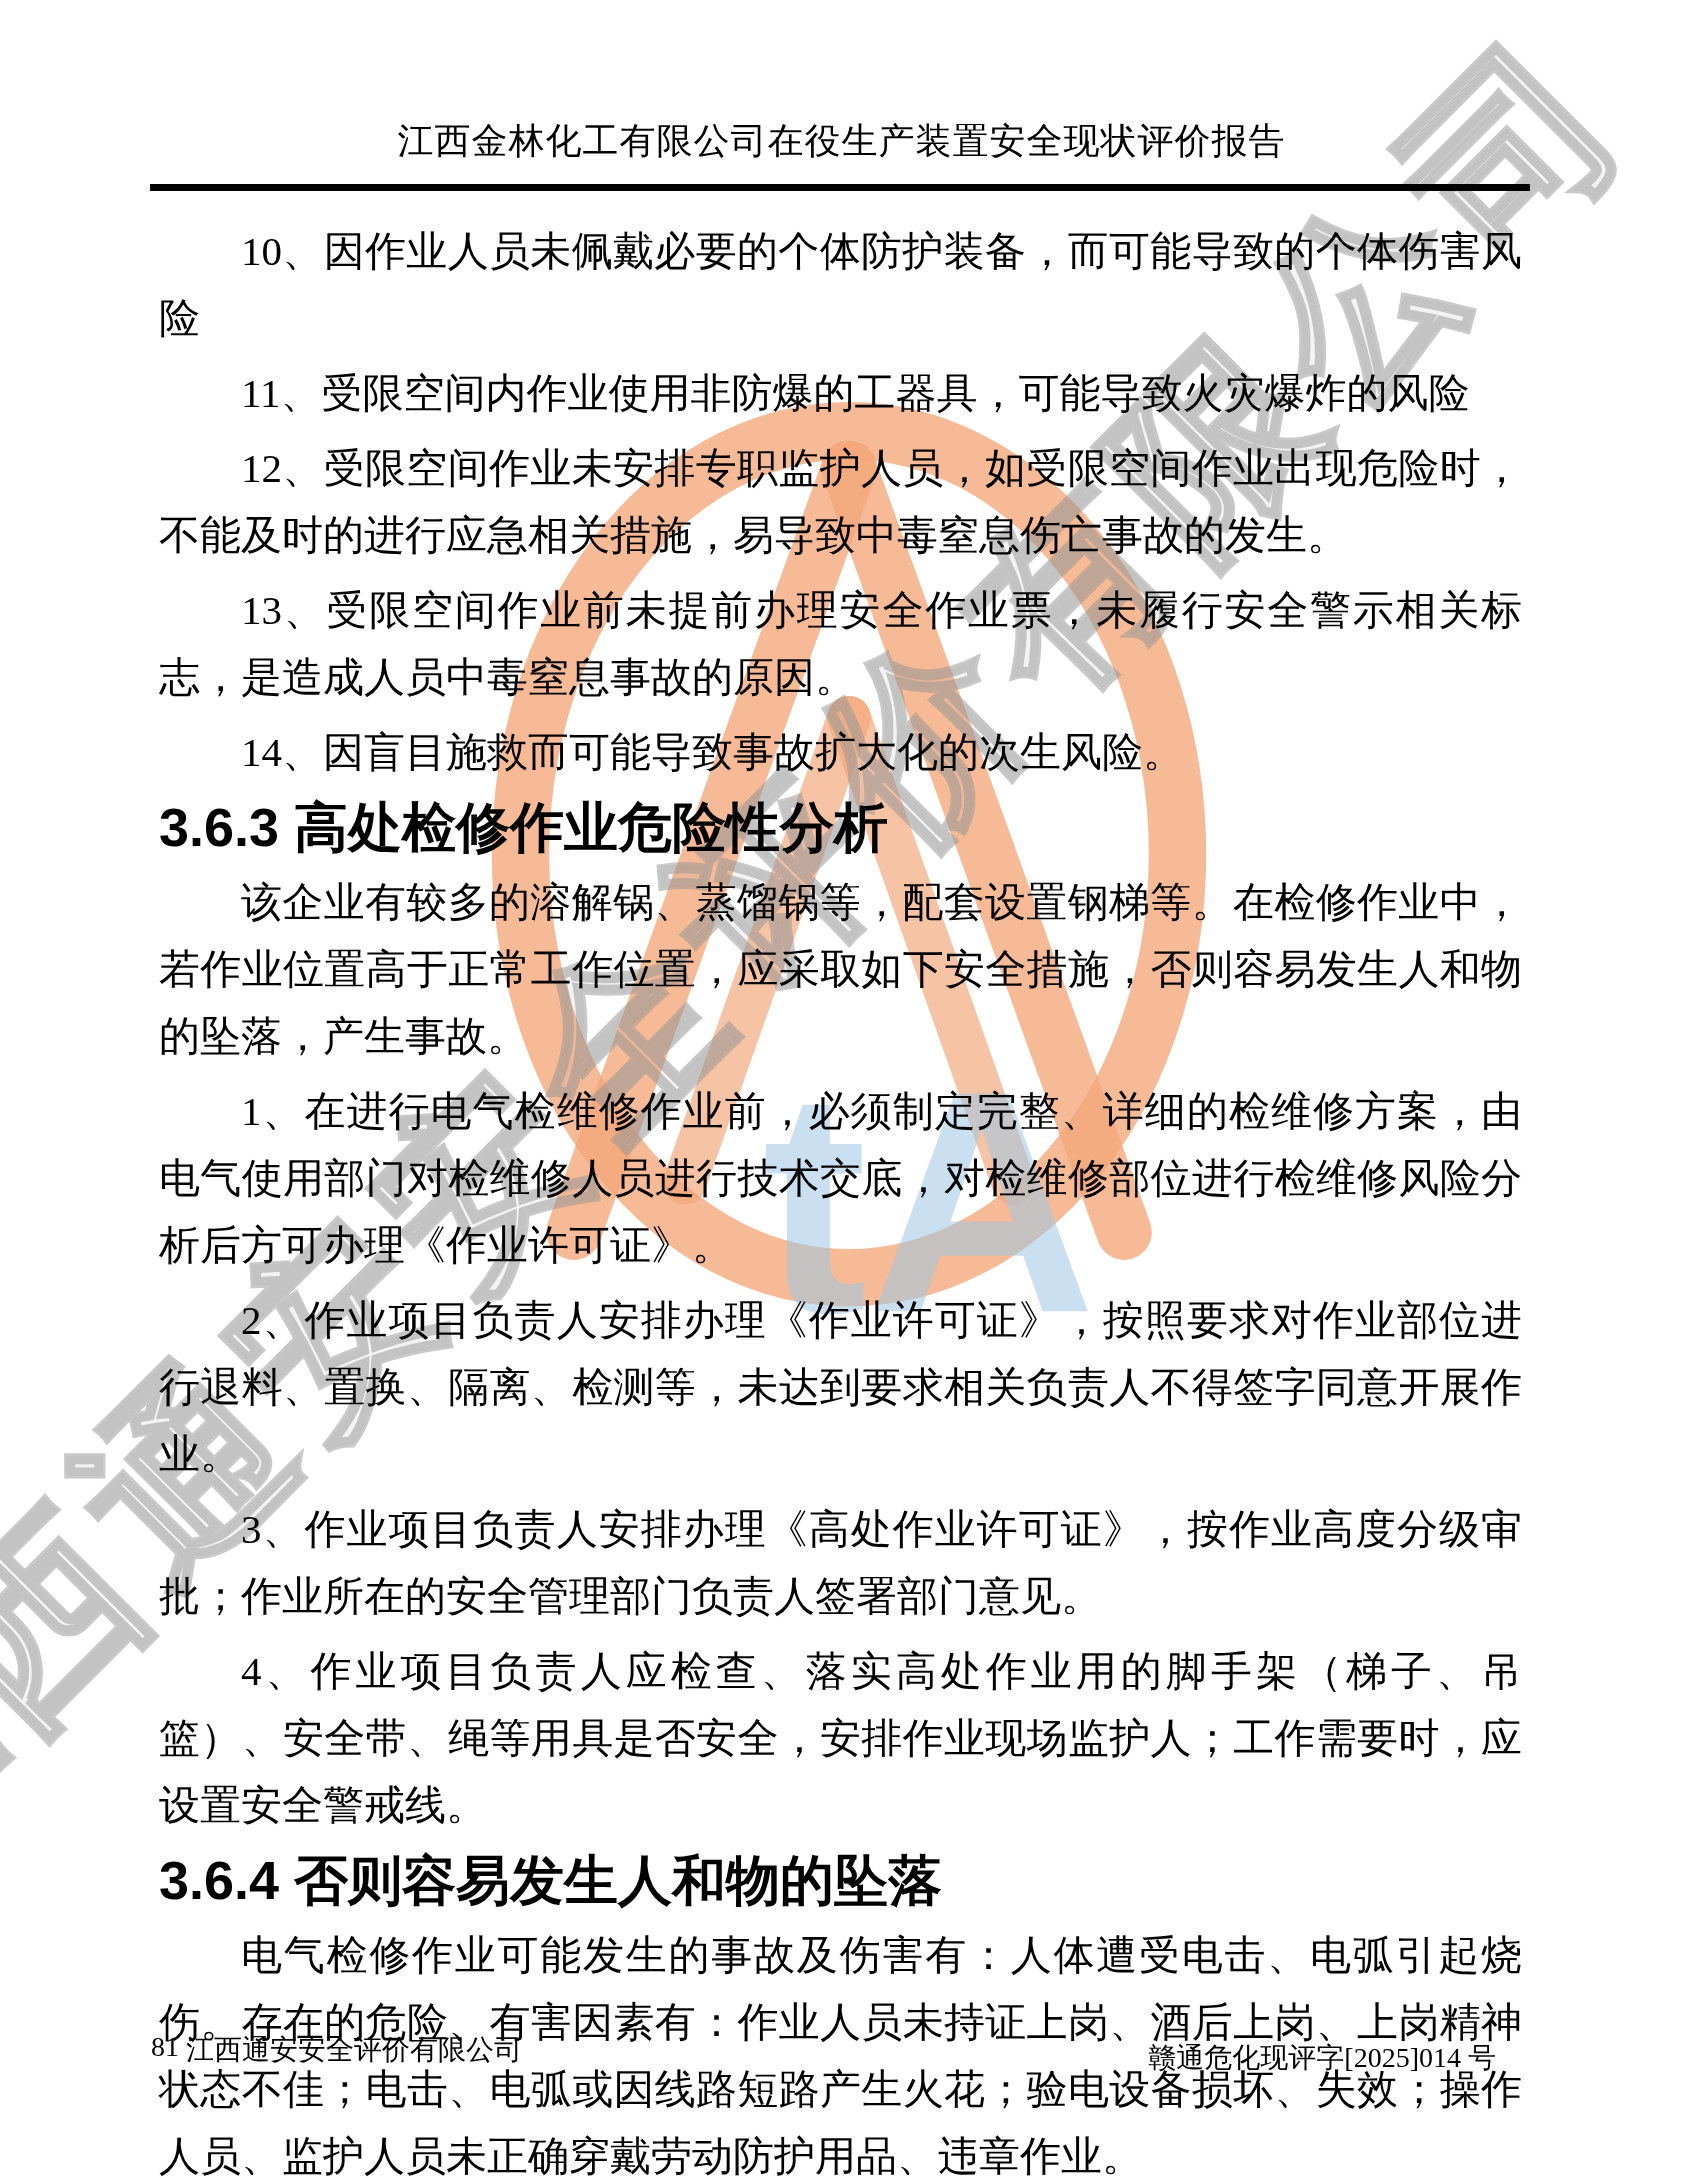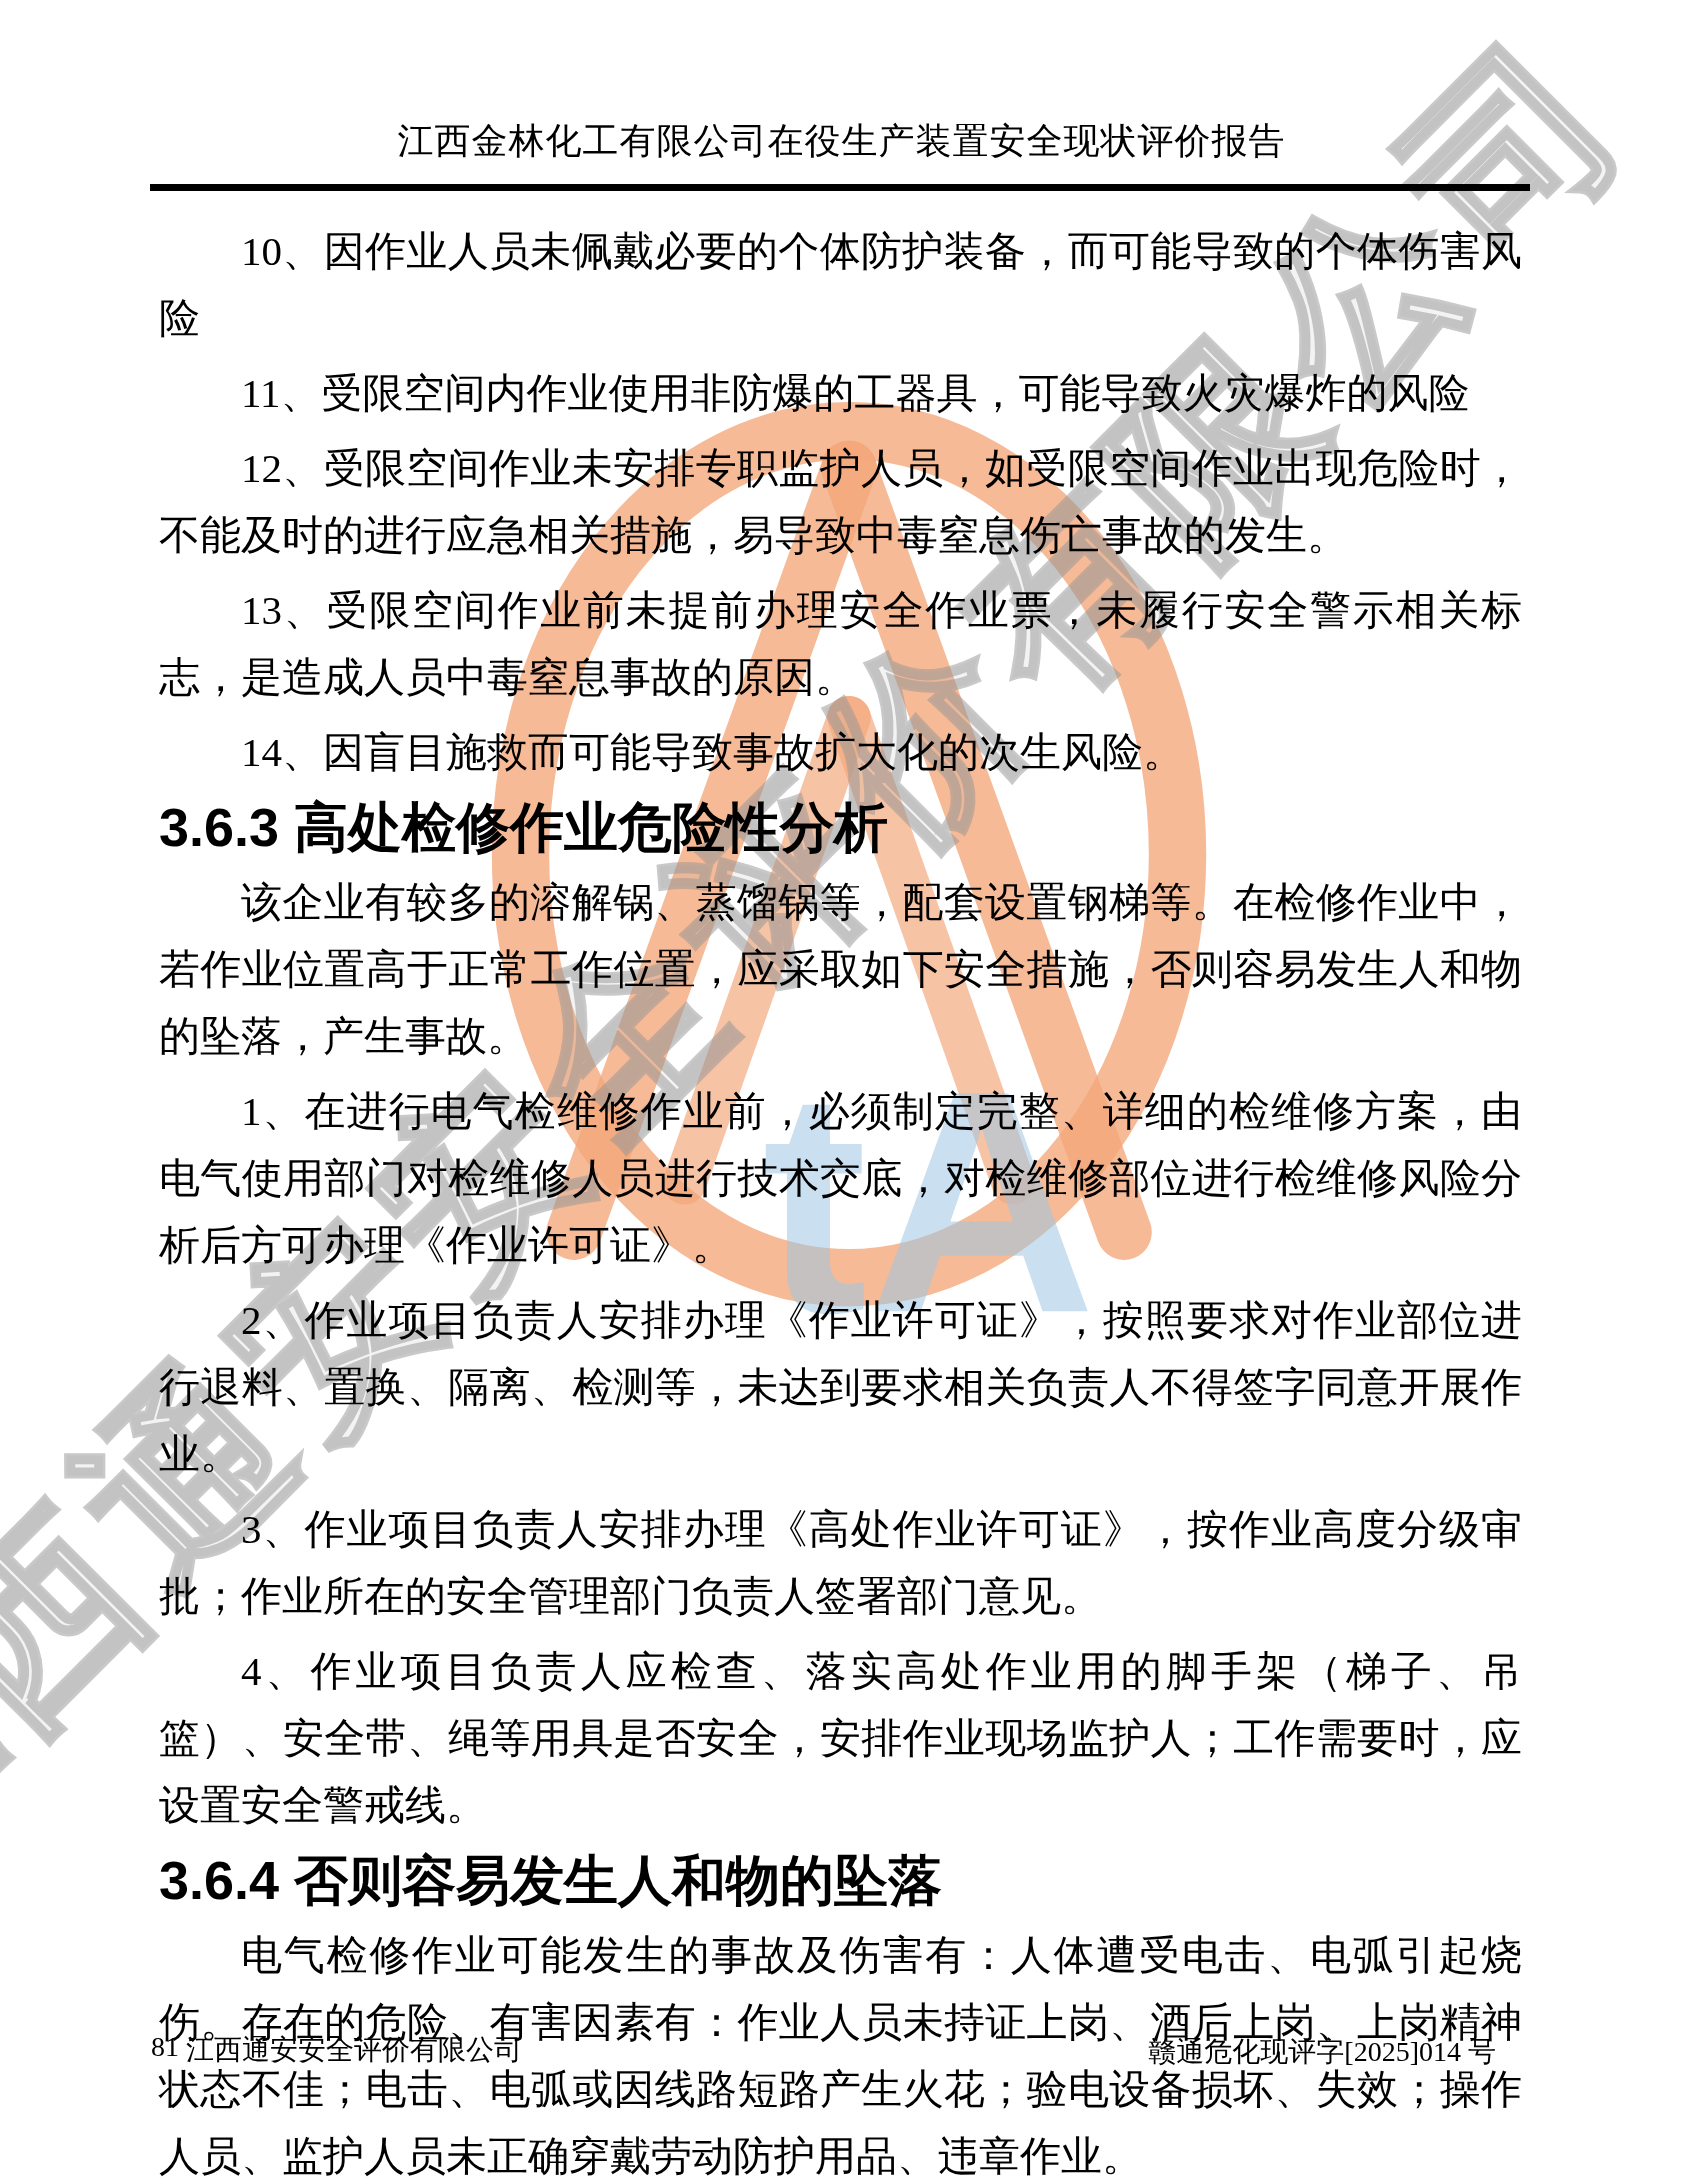--- a/index.html
+++ b/index.html
@@ -61,21 +61,21 @@
     font-weight:bold; font-size:54px;
   }
 
   
   .footer {
     position:absolute; left:151px; bottom:107px; width:1380px; height:40px;
     z-index:10; font-size:28px;
   }
   .footer-left   { position:absolute; left:35px;  top:0; }
   .footer-center { position:absolute; left:0; right:0; text-align:left; top:0; }
-  .footer-right  { position:absolute; right:35px; top:2px;text-align:center; }
+  .footer-right  { position:absolute; right:35px; top:8px;text-align:center; }
 </style>
 </head>
 <body>
 
 <div class="page">
 
   <div class="wm-logo">
     <svg width="752" height="970" viewBox="0 0 760 980" xmlns="http://www.w3.org/2000/svg">
       <ellipse cx="378" cy="468" rx="332" ry="428" fill="none" stroke="rgba(243,167,122,0.78)" stroke-width="58"></ellipse>
       <path d="M 378 78 L 100 850" fill="none" stroke="rgba(243,167,122,0.78)" stroke-width="56" stroke-linecap="round"></path>

